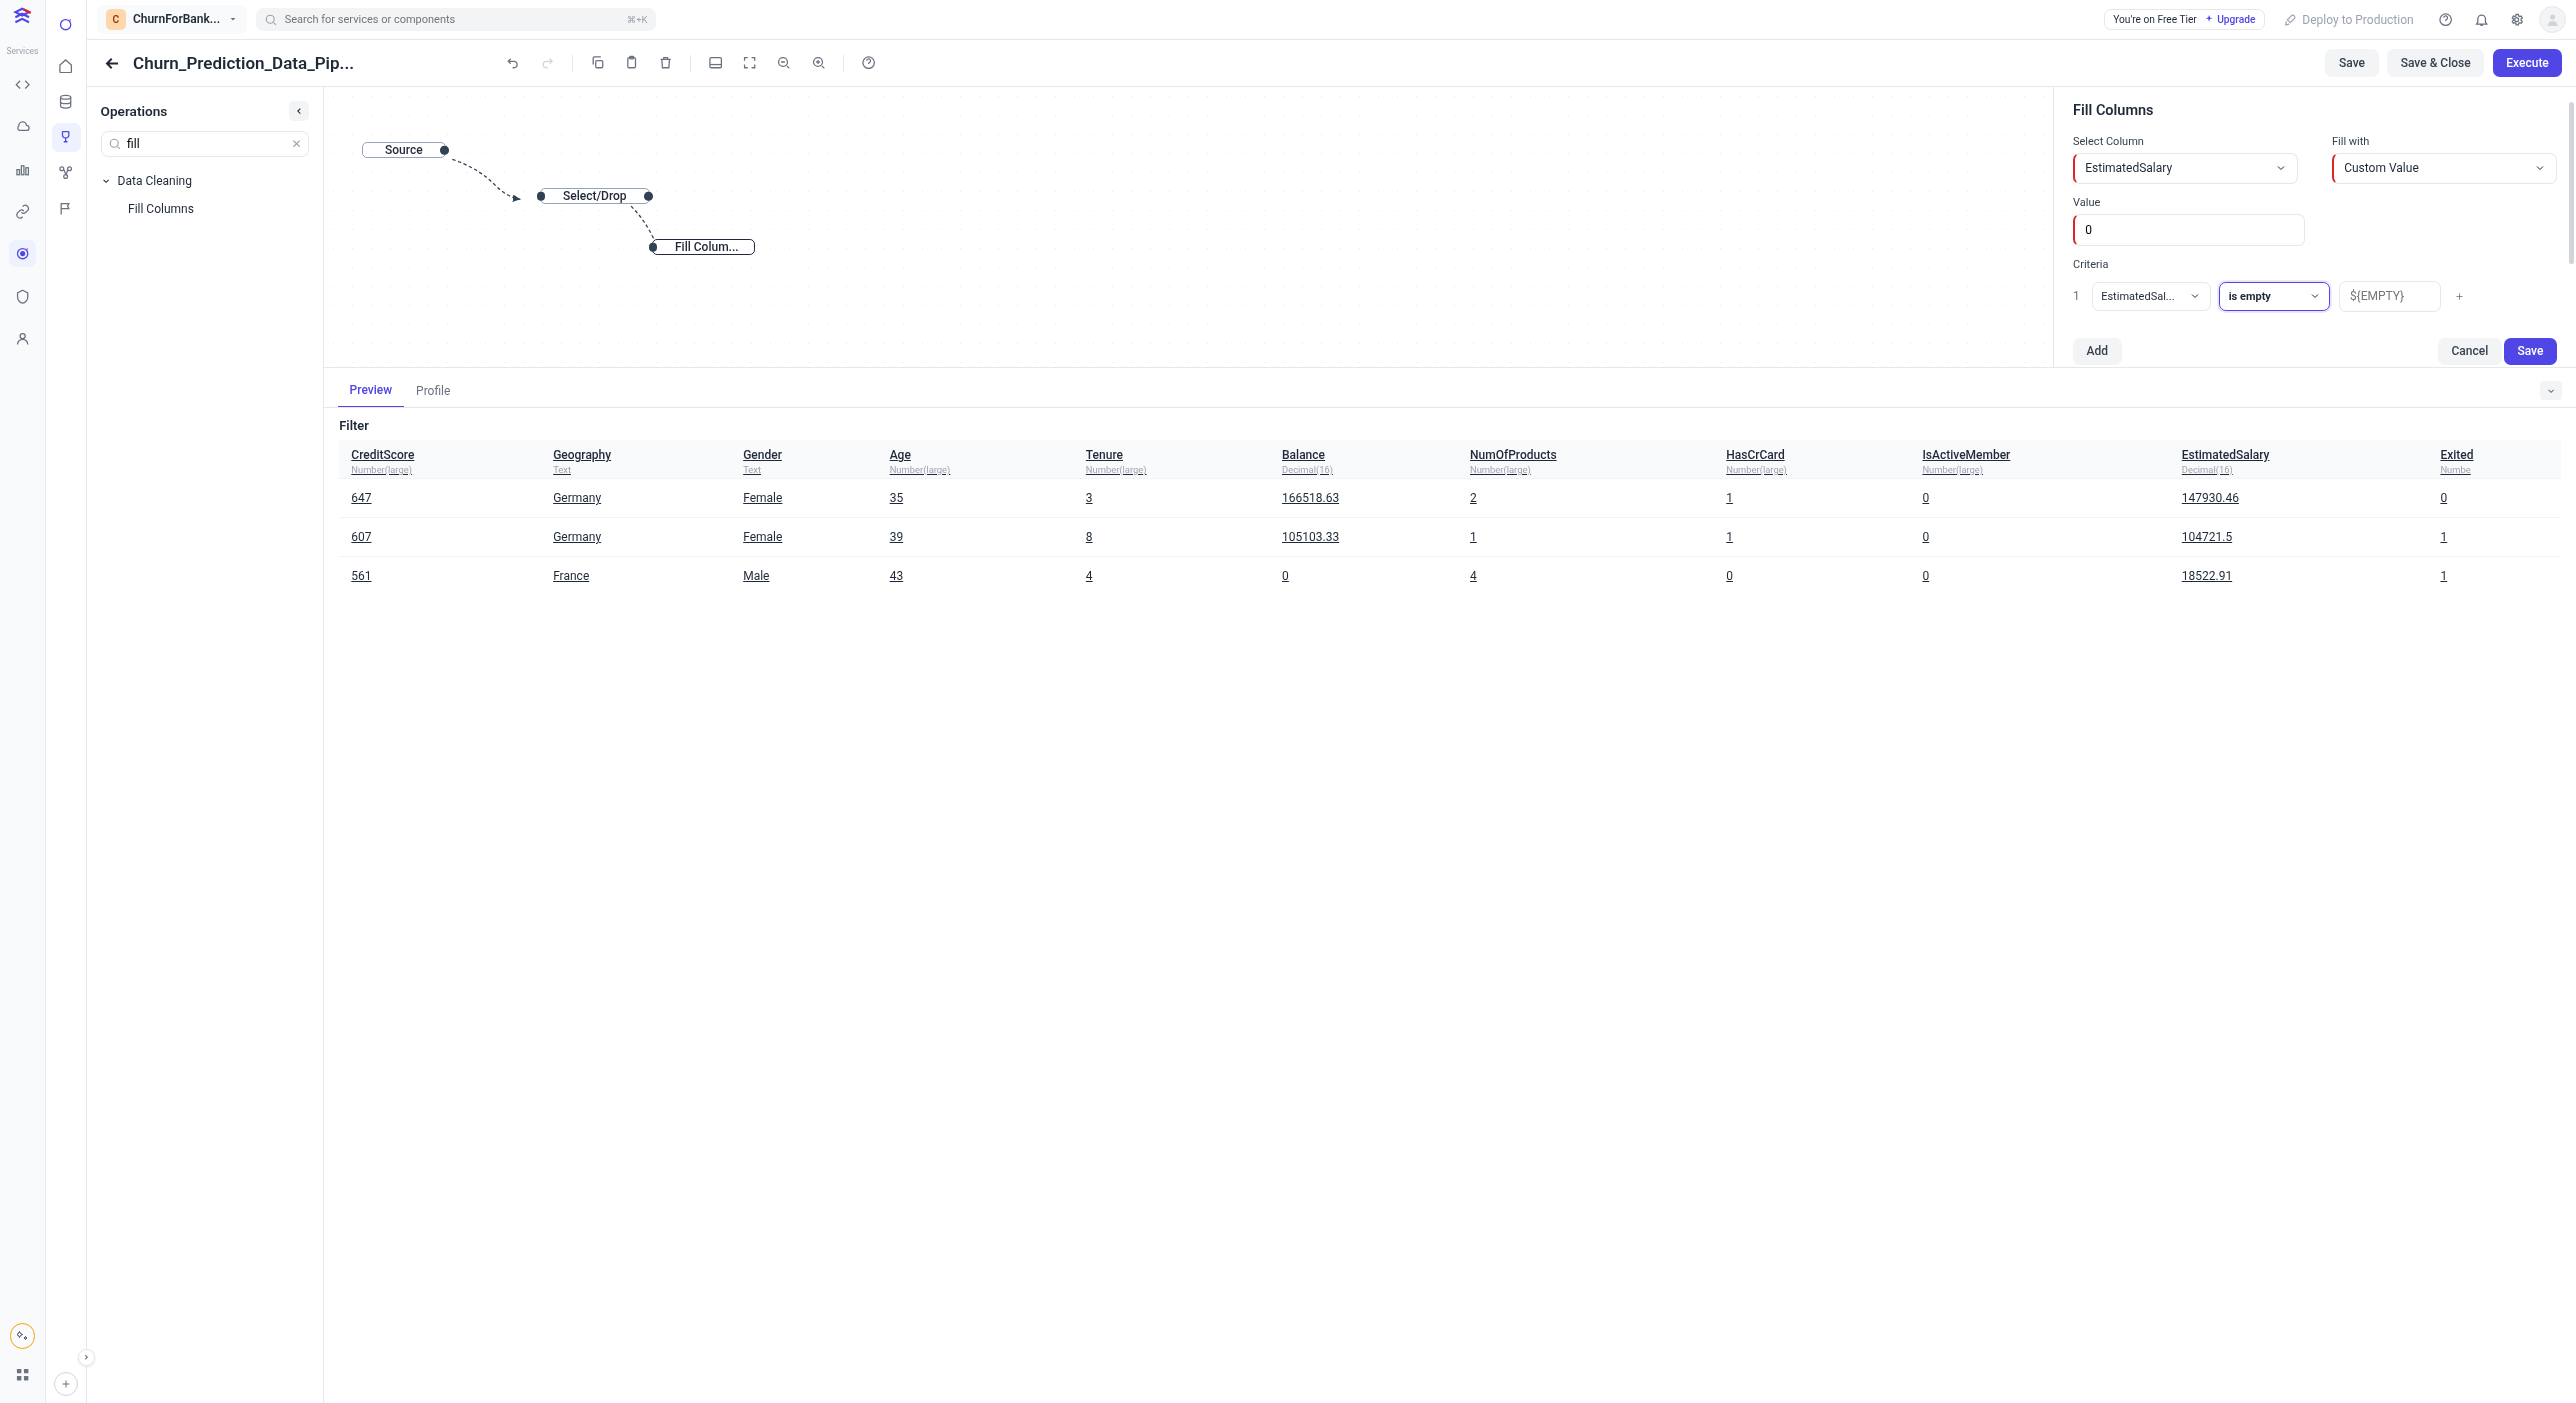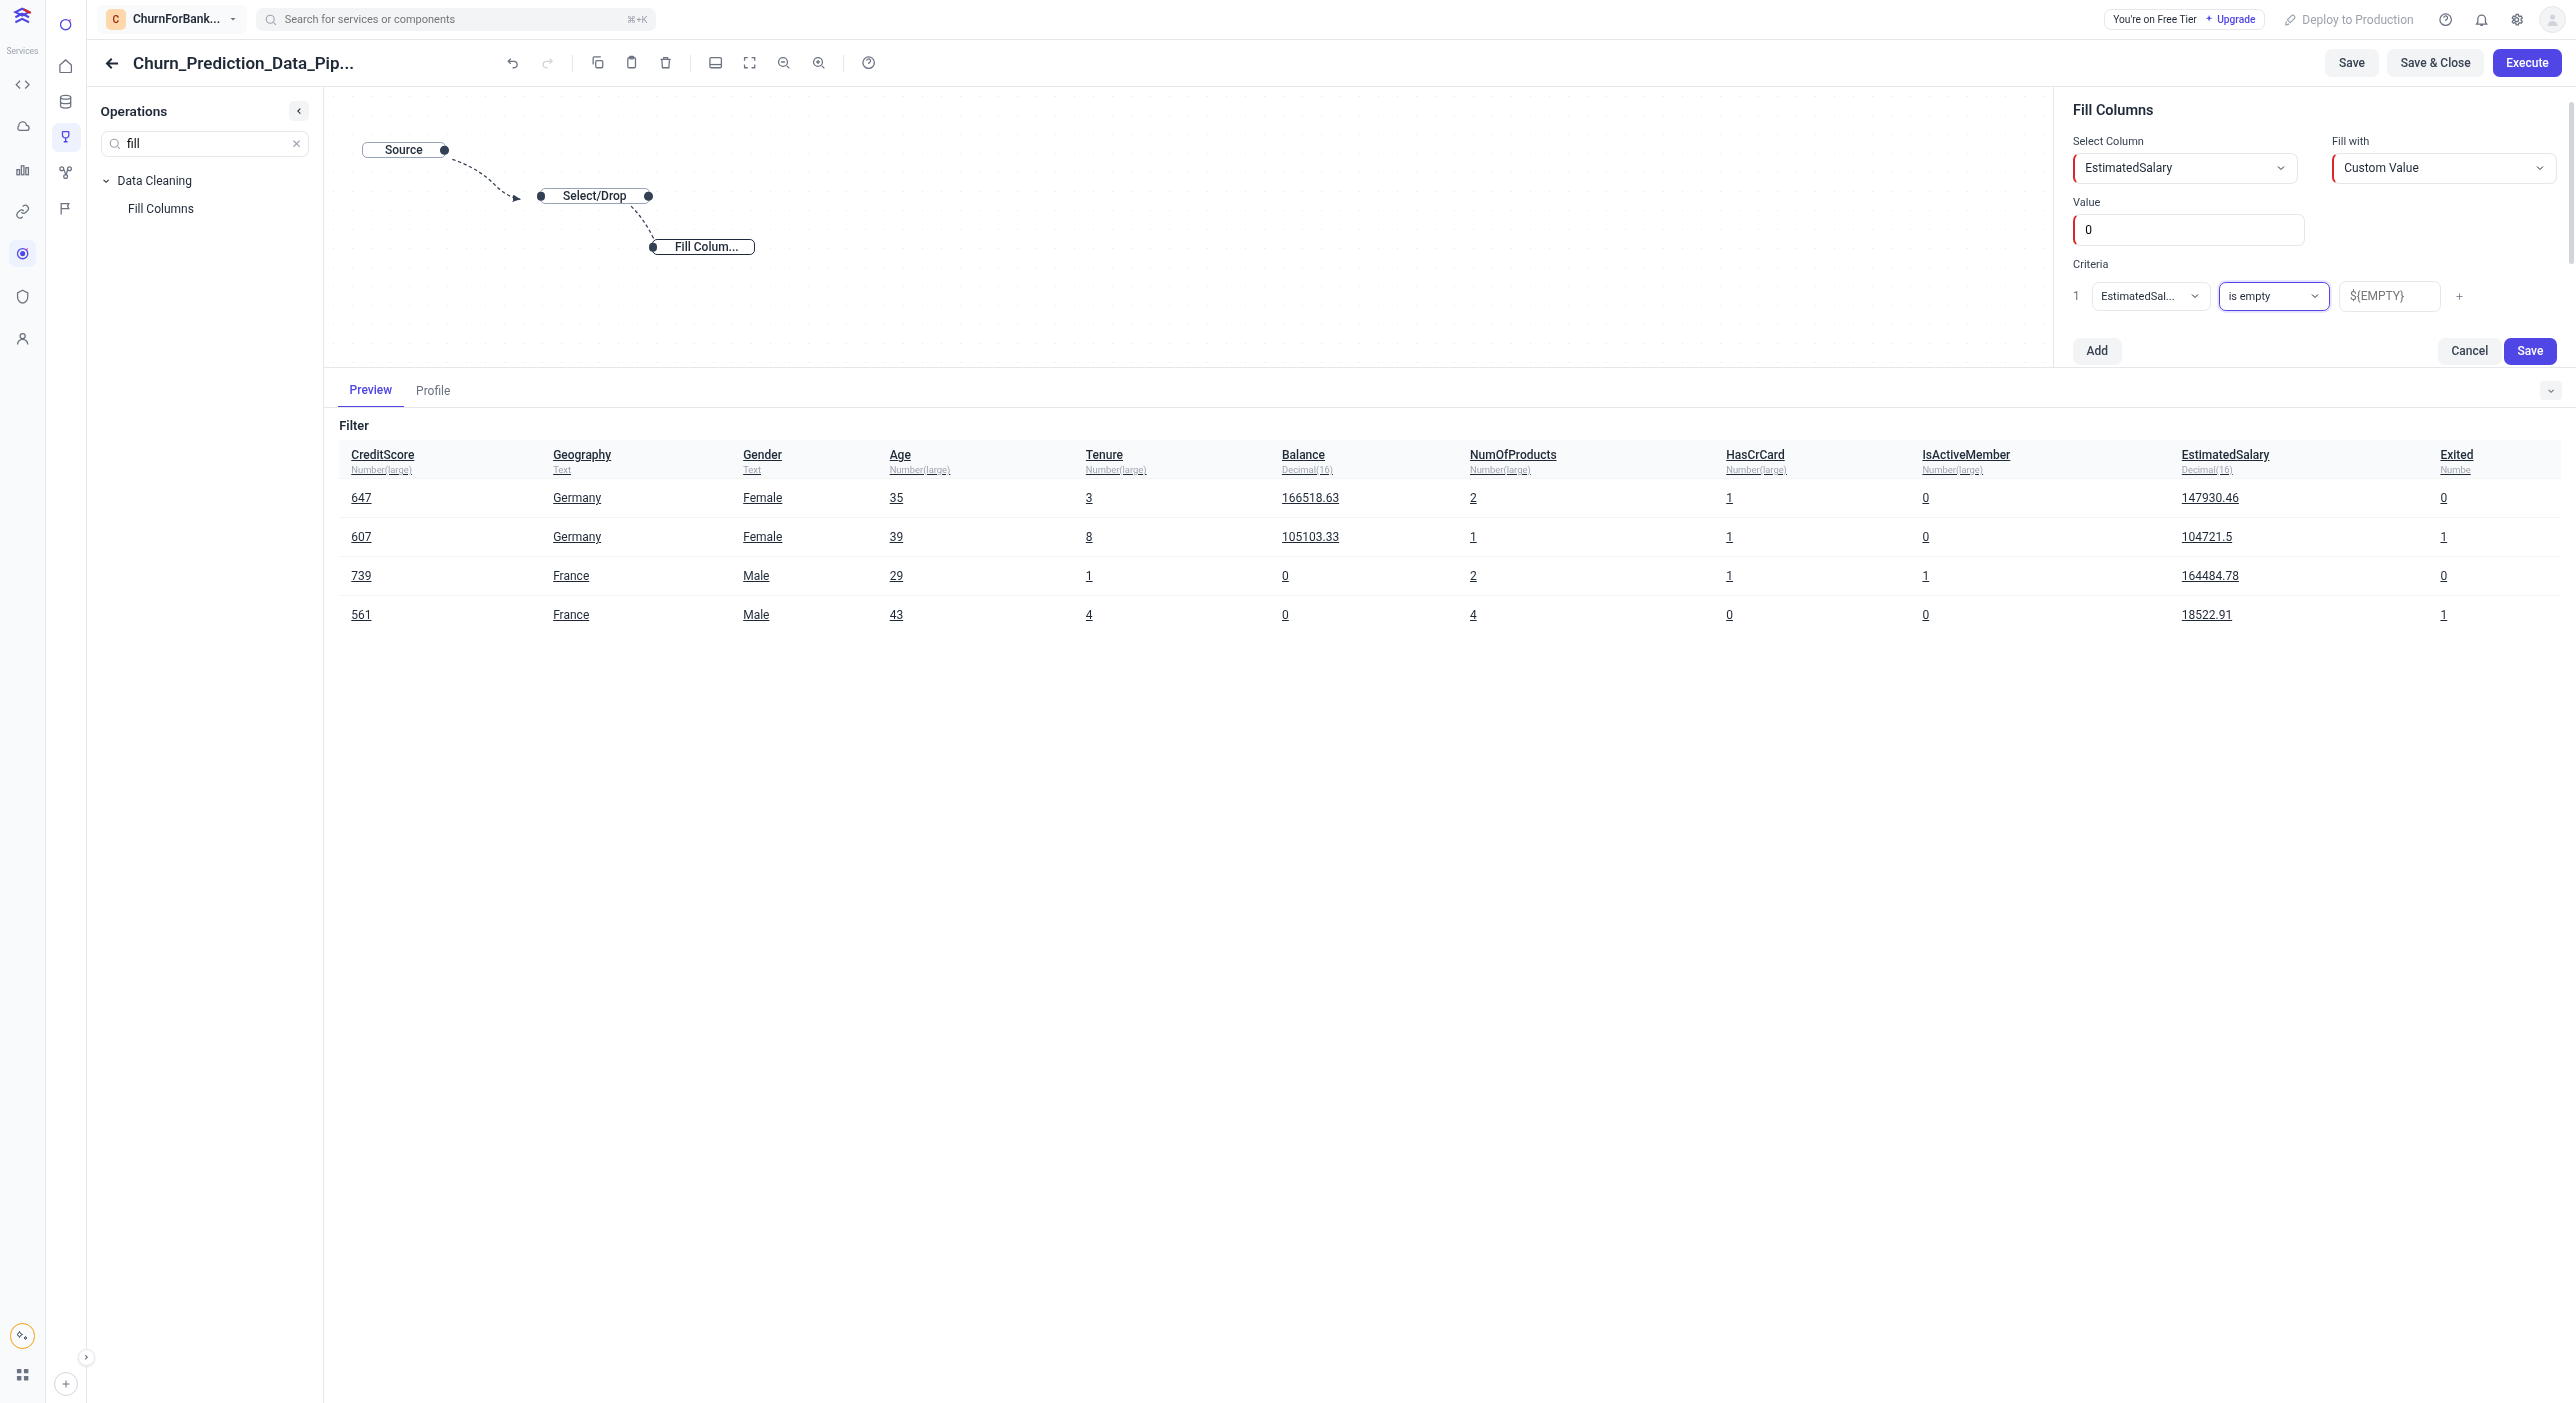--- a/index.html
+++ b/index.html
@@ -444,21 +444,21 @@
             </div>
             <div class="field-label" style="margin-bottom:6.8px;">Criteria</div>
             <div class="criteria-row">
               <span class="criteria-idx">1</span>
               <div class="sel-sm" style="width:119px;">
                 <span style="overflow:hidden;text-overflow:ellipsis;">EstimatedSal...</span>
                 <svg class="chev" viewBox="0 0 24 24" fill="none" stroke="currentColor" stroke-width="2">
                     <polyline points="6 9 12 15 18 9"></polyline>
                   </svg>
               </div>
-              <div class="sel-sm focused" style="width:111px;">
+              <div class="sel-sm focused" style="width:111px;font-weight:bold;">
                 <span>is empty</span>
                 <svg class="chev" viewBox="0 0 24 24" fill="none" stroke="currentColor" stroke-width="2">
                     <polyline points="6 9 12 15 18 9"></polyline>
                   </svg>
               </div>
               <input class="text-input plain" style="width: 102px; color: rgb(156, 163, 175);" placeholder="${EMPTY}">
               <div class="add-crit">＋</div>
             </div>
             <div class="config-footer">
               <button class="btn btn-secondary">Add</button>
@@ -523,33 +523,20 @@
                     <td>39</td>
                     <td>8</td>
                     <td>105103.33</td>
                     <td>1</td>
                     <td>1</td>
                     <td>0</td>
                     <td>104721.5</td>
                     <td>1</td>
                   </tr>
                   <tr>
-                    <td>739</td>
-                    <td>France</td>
-                    <td>Male</td>
-                    <td>29</td>
-                    <td>1</td>
-                    <td>0</td>
-                    <td>2</td>
-                    <td>1</td>
-                    <td>1</td>
-                    <td>164484.78</td>
-                    <td>0</td>
-                  </tr>
-                  <tr>
                     <td>561</td>
                     <td>France</td>
                     <td>Male</td>
                     <td>43</td>
                     <td>4</td>
                     <td>0</td>
                     <td>4</td>
                     <td>0</td>
                     <td>0</td>
                     <td>18522.91</td>

